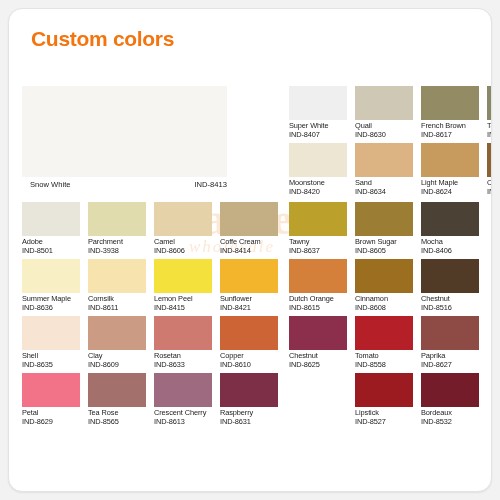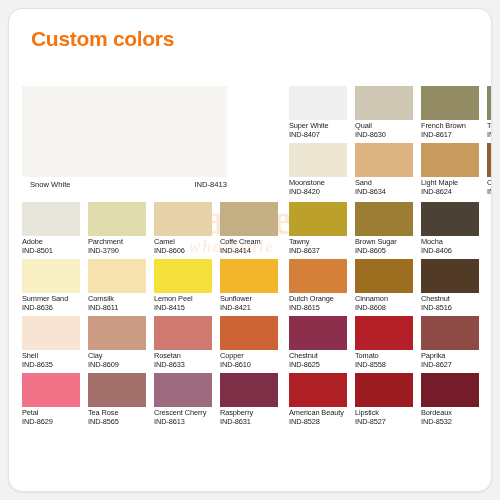--- a/index.html
+++ b/index.html
@@ -264,21 +264,21 @@
               <div class="chip" style="background: rgb(232, 230, 218);"></div>
               <div class="meta">
                 <span class="nm">Adobe</span>
                 <span class="cd">IND-8501</span>
               </div>
             </div>
             <div class="cell c1">
               <div class="chip" style="background: rgb(224, 220, 174);"></div>
               <div class="meta">
                 <span class="nm">Parchment</span>
-                <span class="cd">IND-3790</span>
+                <span class="cd">IND-3938</span>
               </div>
             </div>
             <div class="cell c2">
               <div class="chip" style="background: rgb(230, 210, 168);"></div>
               <div class="meta">
                 <span class="nm">Camel</span>
                 <span class="cd">IND-8606</span>
               </div>
             </div>
             <div class="cell c3">
@@ -307,21 +307,21 @@
               <div class="meta">
                 <span class="nm">Mocha</span>
                 <span class="cd">IND-8406</span>
               </div>
             </div>
           </div>
         <div class="row">
             <div class="cell c0">
               <div class="chip" style="background: rgb(248, 240, 196);"></div>
               <div class="meta">
-                <span class="nm">Summer Sand</span>
+                <span class="nm">Summer Maple</span>
                 <span class="cd">IND-8636</span>
               </div>
             </div>
             <div class="cell c1">
               <div class="chip" style="background: rgb(247, 227, 174);"></div>
               <div class="meta">
                 <span class="nm">Cornsilk</span>
                 <span class="cd">IND-8611</span>
               </div>
             </div>
@@ -434,27 +434,20 @@
                 <span class="cd">IND-8613</span>
               </div>
             </div>
             <div class="cell c3">
               <div class="chip" style="background: rgb(124, 47, 70);"></div>
               <div class="meta">
                 <span class="nm">Raspberry</span>
                 <span class="cd">IND-8631</span>
               </div>
             </div>
-            <div class="cell c4">
-              <div class="chip" style="background: rgb(174, 32, 38);"></div>
-              <div class="meta">
-                <span class="nm">American Beauty</span>
-                <span class="cd">IND-8528</span>
-              </div>
-            </div>
             <div class="cell c5">
               <div class="chip" style="background: rgb(156, 27, 33);"></div>
               <div class="meta">
                 <span class="nm">Lipstick</span>
                 <span class="cd">IND-8527</span>
               </div>
             </div>
             <div class="cell c6">
               <div class="chip" style="background: rgb(117, 28, 42);"></div>
               <div class="meta">

